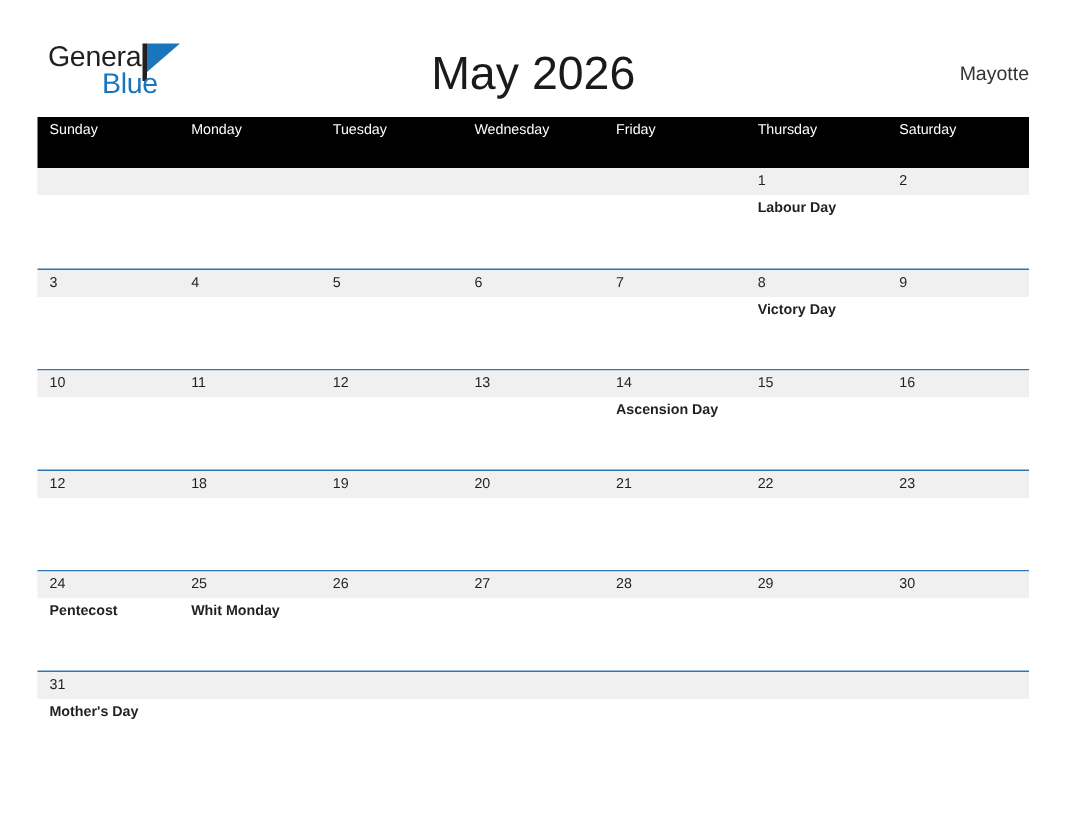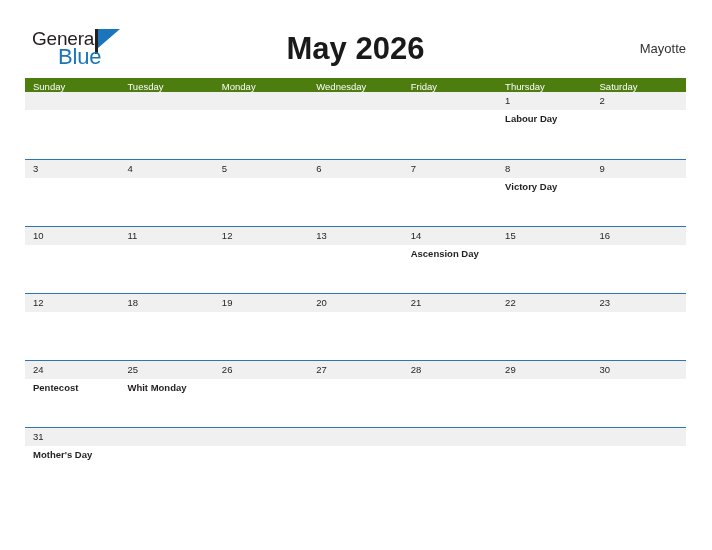--- a/index.html
+++ b/index.html
@@ -37,23 +37,23 @@
     left: 0;
     top: 0;
     font-size: 19px;
     color: #231f20;
     letter-spacing: -0.2px;
     line-height: 22px;
     white-space: nowrap;
   }
   .logo-blue {
     position: absolute;
-    left: 26px;
+    left: 36px;
     top: 18px;
-    font-size: 22px;
+    font-size: 19px;
     color: #1b75bb;
     letter-spacing: -0.2px;
     line-height: 22px;
     white-space: nowrap;
   }
   .logo-flag {
     position: absolute;
     left: 63px;
     top: 1px;
     width: 25px;
@@ -77,21 +77,21 @@
     border-bottom: 19px solid transparent;
   }
 
   .cal-title {
     position: absolute;
     left: 0;
     top: 0;
     width: 661px;
     text-align: center;
     font-size: 31px;
-    font-weight: bold;
+    font-weight: normal;
     color: #1a1a1a;
     line-height: 46px;
     letter-spacing: 0px;
   }
   .region-label {
     position: absolute;
     right: 0;
     top: 0;
     font-size: 13px;
     color: #333333;
@@ -103,22 +103,22 @@
   
   .calendar {
     position: absolute;
     left: 25px;
     top: 78px;
     width: 661px;
   }
   .dow-row {
     display: flex;
     width: 661px;
-    height: 14px;
-    background: #4d7c0f;
+    height: 34px;
+    background: #000000;
   }
   .dow-cell {
     flex: 1 1 0;
     font-size: 9.5px;
     color: #ffffff;
     line-height: 18px;
     padding-left: 8px;
     white-space: nowrap;
     overflow: hidden;
   }
@@ -183,22 +183,22 @@
 
     <div class="cal-title">May 2026</div>
 
     <div class="region-label">Mayotte</div>
   </div>
 
   <div class="calendar">
 
     <div class="dow-row">
       <div class="dow-cell">Sunday</div>
+      <div class="dow-cell">Monday</div>
       <div class="dow-cell">Tuesday</div>
-      <div class="dow-cell">Monday</div>
       <div class="dow-cell">Wednesday</div>
       <div class="dow-cell">Friday</div>
       <div class="dow-cell">Thursday</div>
       <div class="dow-cell">Saturday</div>
     </div>
 
     <div class="week-row first">
       <div class="date-strip">
         <div class="date-cell"></div>
         <div class="date-cell"></div>

